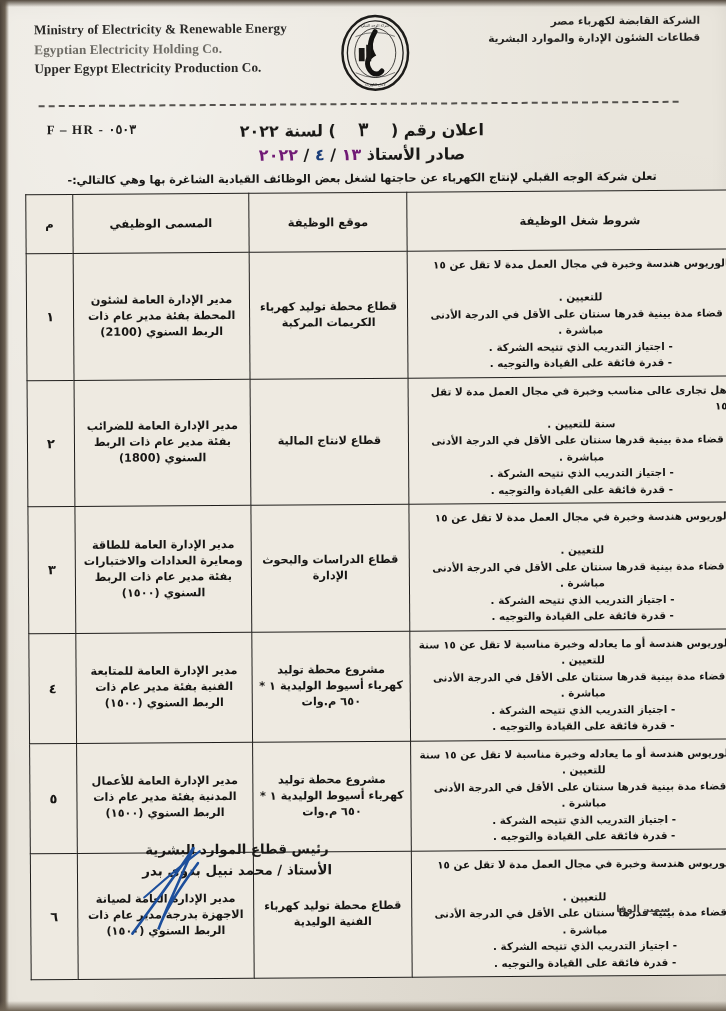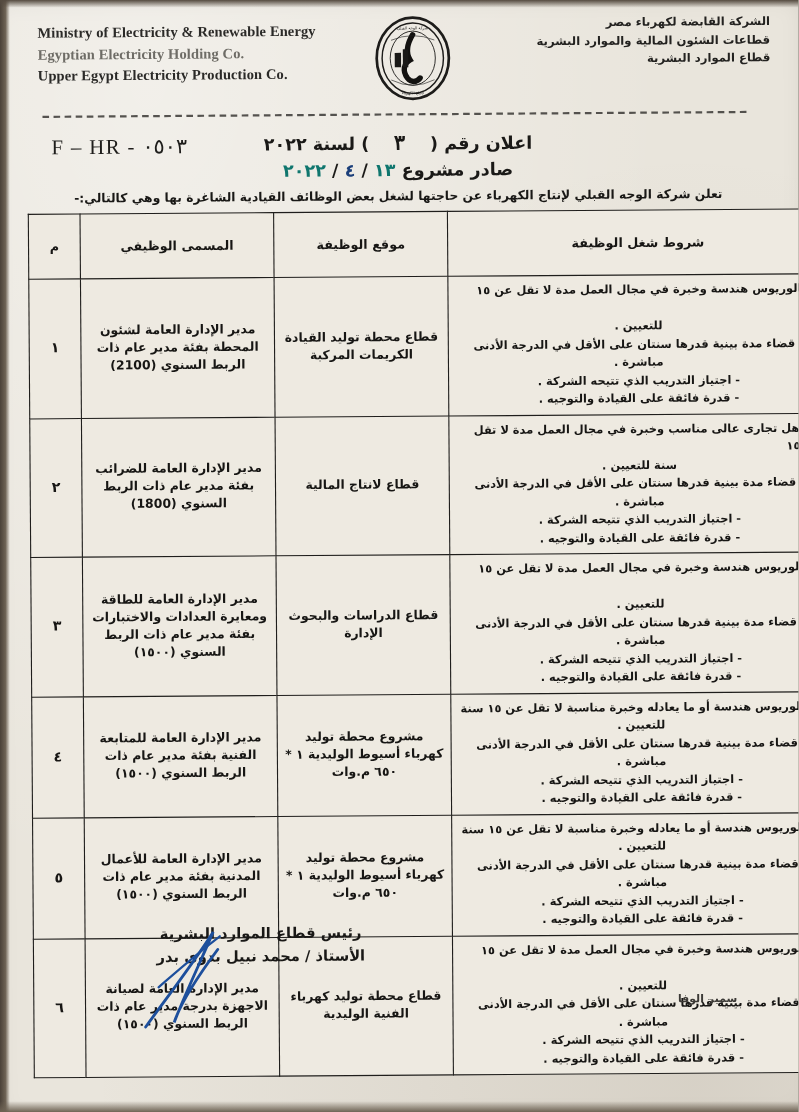--- a/index.html
+++ b/index.html
@@ -87,42 +87,42 @@
   .rule {
     position:absolute; left:40px; top:103px; width:640px; height:2px;
     border-top: 2px dashed #3a3835;
     opacity:.85;
   }
 
   
   .code {
     position:absolute; left:48px; top:120px;
     font-family:"Liberation Serif", serif;
-    font-size:19px; font-weight:400; color:#1e1d1b; letter-spacing:1.2px;
+    font-size:13px; font-weight:700; color:#1e1d1b; letter-spacing:1.2px;
   }
   .ann-line {
     position:absolute; left:0; top:118px; width:726px;
     text-align:center; direction:rtl;
     font-size:16px; font-weight:700; color:#1a1917;
   }
   .ann-num {
     display:inline-block; min-width:44px; text-align:center;
     font-size:17px;
   }
   .ann-num-hand{
     font-family:"DejaVu Serif", serif;
     font-size:19px;
     color:#191816;
   }
   .date-line {
     position:absolute; left:0; top:145px; width:726px;
     text-align:center; direction:rtl;
     font-size:16px; font-weight:700; color:#1a1917;
   }
-  .date-day, .date-year { color:#0f766e; }
+  .date-day, .date-year { color:#701a75; }
   .date-month { color:#1c3f7a; font-weight:700; }
   .intro {
     position:absolute; left:0; top:172px; width:726px;
     text-align:center; direction:rtl;
     font-size:11.2px; font-weight:700; color:#191816;
   }
 
   
   table.jobs {
     position:absolute;
@@ -224,37 +224,36 @@
           <rect x="39" y="40" width="6" height="20" fill="#1a1917"></rect>
           <path d="M26 30 Q50 20 74 30" fill="none" stroke="#222" stroke-width="1" opacity=".7"></path>
           <path d="M26 74 Q50 86 74 74" fill="none" stroke="#222" stroke-width="1" opacity=".7"></path>
           <text x="50" y="18" font-size="4.4" text-anchor="middle" fill="#222" font-family="DejaVu Sans, sans-serif">شركة الوجه القبلي</text>
           <text x="50" y="90" font-size="4.4" text-anchor="middle" fill="#222" font-family="DejaVu Sans, sans-serif">لانتاج الكهرباء</text>
         </svg>
       </div>
 
       <div class="lh-ar">
         <div>الشركة القابضة لكهرباء مصر</div>
-        <div>قطاعات الشئون المالية والموارد البشرية</div>
-        <div>قطاع الموارد البشرية</div>
+        <div>قطاعات الشئون الإدارة والموارد البشرية</div>
       </div>
     </div>
 
     <div class="rule"></div>
 
     <div class="code">F – HR - ٠٥٠٣</div>
 
     <div class="ann-line">
       <span>اعلان رقم (</span>
       <span class="ann-num ann-num-hand">٣</span>
       <span>) لسنة ٢٠٢٢</span>
     </div>
 
     <div class="date-line">
-      <span>صادر مشروع</span>
+      <span>صادر الأستاذ</span>
       <span class="date-day">١٣</span>
       <span>/</span>
       <span class="date-month">٤</span>
       <span>/</span>
       <span class="date-year">٢٠٢٢</span>
     </div>
 
     <div class="intro">تعلن شركة الوجه القبلي لإنتاج الكهرباء عن حاجتها لشغل بعض الوظائف القيادية الشاغرة بها وهي كالتالي:-</div>
 
     <table class="jobs">
@@ -268,21 +267,21 @@
       </thead>
       <tbody id="jobs-body">
           <tr>
             <td class="req">
               <span class="line">- بكالوريوس هندسة وخبرة في مجال العمل مدة لا تقل عن ١٥ سنة</span>
               <span class="line c">للتعيين .</span>
               <span class="line c">- قضاء مدة بينية قدرها سنتان على الأقل في الدرجة الأدنى مباشرة .</span>
               <span class="line c">- اجتياز التدريب الذي تتيحه الشركة .</span>
               <span class="line c">- قدرة فائقة على القيادة والتوجيه .</span>
             </td>
-            <td class="loc">قطاع محطة توليد القيادة الكريمات المركبة</td>
+            <td class="loc">قطاع محطة توليد كهرباء الكريمات المركبة</td>
             <td class="title">مدير الإدارة العامة لشئون المحطة بفئة مدير عام ذات الربط السنوي (2100)</td>
             <td class="num">١</td>
           </tr>
           <tr>
             <td class="req">
               <span class="line">- مؤهل تجارى عالى مناسب وخبرة في مجال العمل مدة لا تقل عن ١٥</span>
               <span class="line c">سنة للتعيين .</span>
               <span class="line c">- قضاء مدة بينية قدرها سنتان على الأقل في الدرجة الأدنى مباشرة .</span>
               <span class="line c">- اجتياز التدريب الذي تتيحه الشركة .</span>
               <span class="line c">- قدرة فائقة على القيادة والتوجيه .</span>

